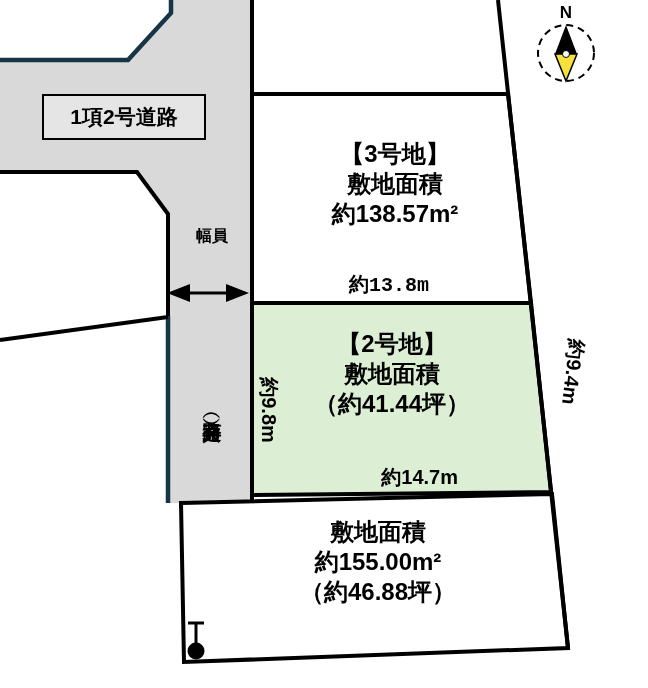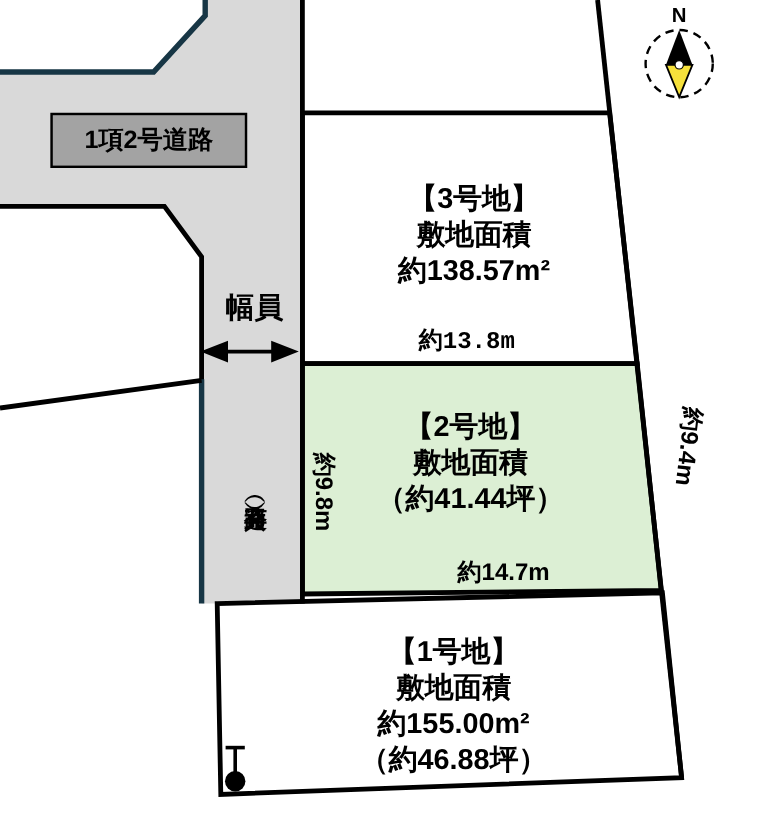--- a/index.html
+++ b/index.html
@@ -4,35 +4,35 @@
 <style>
   html,body{margin:0;padding:0;background:#fff;}
   .stage{
     position:relative;width:648px;height:688px;background:#ffffff;overflow:hidden;
     font-family:"Liberation Sans","DejaVu Sans",sans-serif;color:#000;
   }
   .stage svg{position:absolute;left:0;top:0;}
   .lbl{position:absolute;font-weight:bold;text-align:center;line-height:1.2;white-space:nowrap;}
   .road-label-box{
     left:42px;top:94px;width:160px;height:42px;
-    background:#a3a3a3;border:2.5px solid #000;
+    background:#e5e5e5;border:2.5px solid #000;
     display:flex;align-items:center;justify-content:center;
     font-size:21px;
   }
-  .width-label{left:171px;top:245px;width:82px;font-size:24px;line-height:24px;}
+  .width-label{left:171px;top:224px;width:82px;font-size:16px;line-height:24px;}
   .corridor-label{
     left:199px;top:345px;height:124px;width:26px;
     writing-mode:vertical-rl;text-orientation:mixed;
     font-size:19px;line-height:26px;text-align:center;
   }
   .dim-top{left:329px;top:274px;width:120px;font-size:20px;font-family:Liberation Mono, monospace;}
   .dim-bottom{left:338px;top:465px;width:120px;font-size:20px;text-align:right;}
   .dim-left{left:224px;top:398px;width:90px;height:24px;font-size:20px;transform:rotate(90deg);}
   .dim-right{left:528px;top:360px;width:90px;height:24px;font-size:20px;transform:rotate(97deg);}
-  .lot-block{width:240px;font-size:24px;line-height:30px;margin-top:12px;}
+  .lot-block{width:240px;font-size:24px;line-height:30px;}
   .lot3-block{left:275px;top:139px;}
   .lot2-block{left:272px;top:329px;}
   .lot1-block{left:258px;top:517px;}
   .compass-n{left:546px;top:3px;width:40px;font-size:17px;}
 </style>
 </head>
 <body>
 
 <div class="stage">
 
@@ -93,21 +93,20 @@
     <div>約138.57m²</div>
   </div>
 
   <div class="lbl lot-block lot2-block">
     <div>【2号地】</div>
     <div>敷地面積</div>
     <div>（約41.44坪）</div>
   </div>
 
   <div class="lbl lot-block lot1-block">
-    <div>【1号地】</div>
     <div>敷地面積</div>
     <div>約155.00m²</div>
     <div>（約46.88坪）</div>
   </div>
 
   <div class="lbl compass-n">N</div>
 
 </div>
 
 </body></html>

